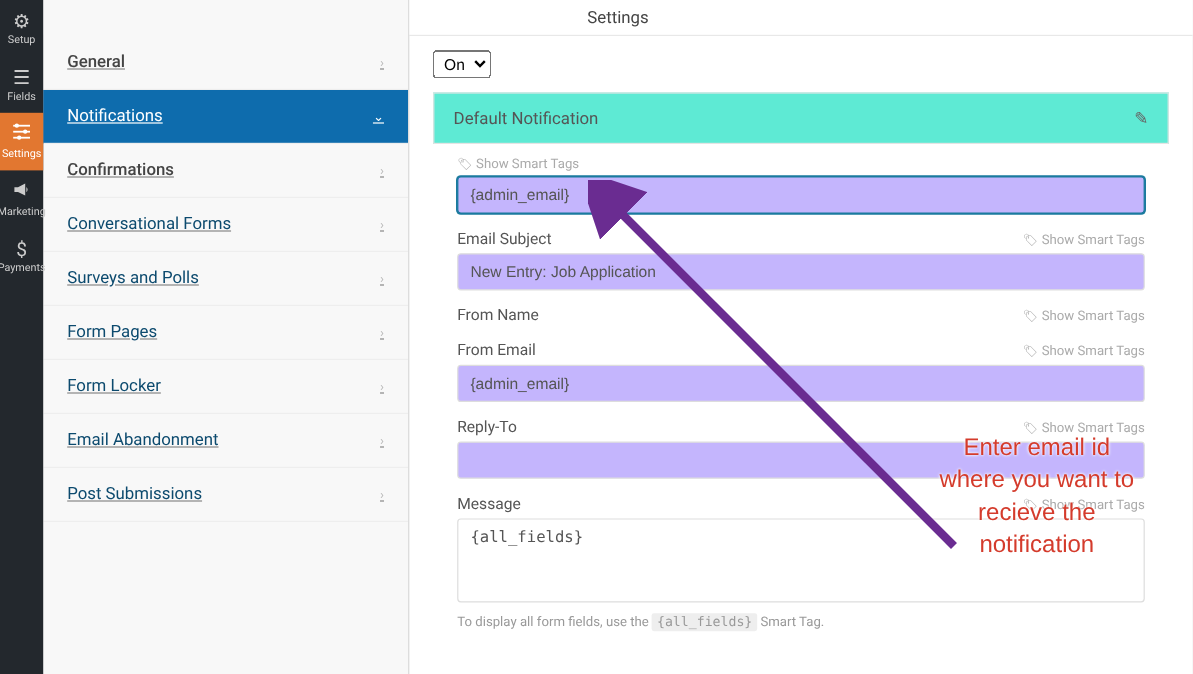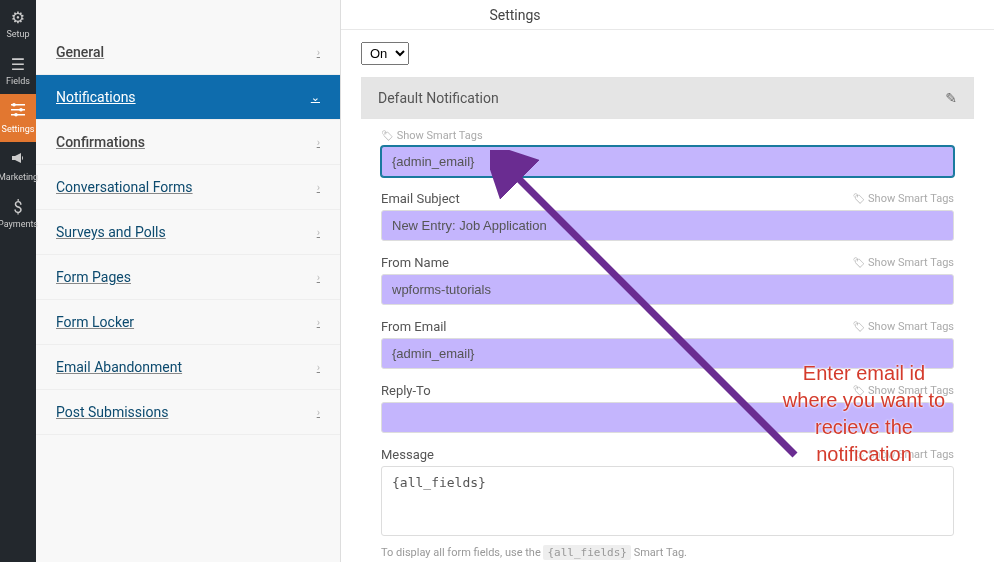--- a/index.html
+++ b/index.html
@@ -92,21 +92,21 @@
       overflow: hidden;
     }
     .toggle-row {
       padding: 12px 20px 12px 20px;
     }
     .toggle-select {
       font-size: 13px;
       padding: 2px 4px;
     }
     .section-header {
-      background: #e5e5e5;
+      background: #5eead4;
       border: 1px solid #e4e4e4;
       margin: 0 20px 10px 20px;
       padding: 12px 16px;
       display: flex;
       align-items: center;
       justify-content: space-between;
     }
     .section-header .title { font-size: 14px; color: #555; }
     .section-header .edit { color: #666; font-size: 14px; cursor: pointer; }
 
@@ -313,21 +313,20 @@
       </div>
 
       <div class="field-row">
         <div class="field-label-row">
           <span class="field-label">From Name</span>
           <span class="smart-tags">
             <span class="tag-icon">🏷</span>
             <span>Show Smart Tags</span>
           </span>
         </div>
-        <input class="text-input" type="text" value="wpforms-tutorials" style="">
       </div>
 
       <div class="field-row">
         <div class="field-label-row">
           <span class="field-label">From Email</span>
           <span class="smart-tags">
             <span class="tag-icon">🏷</span>
             <span>Show Smart Tags</span>
           </span>
         </div>

